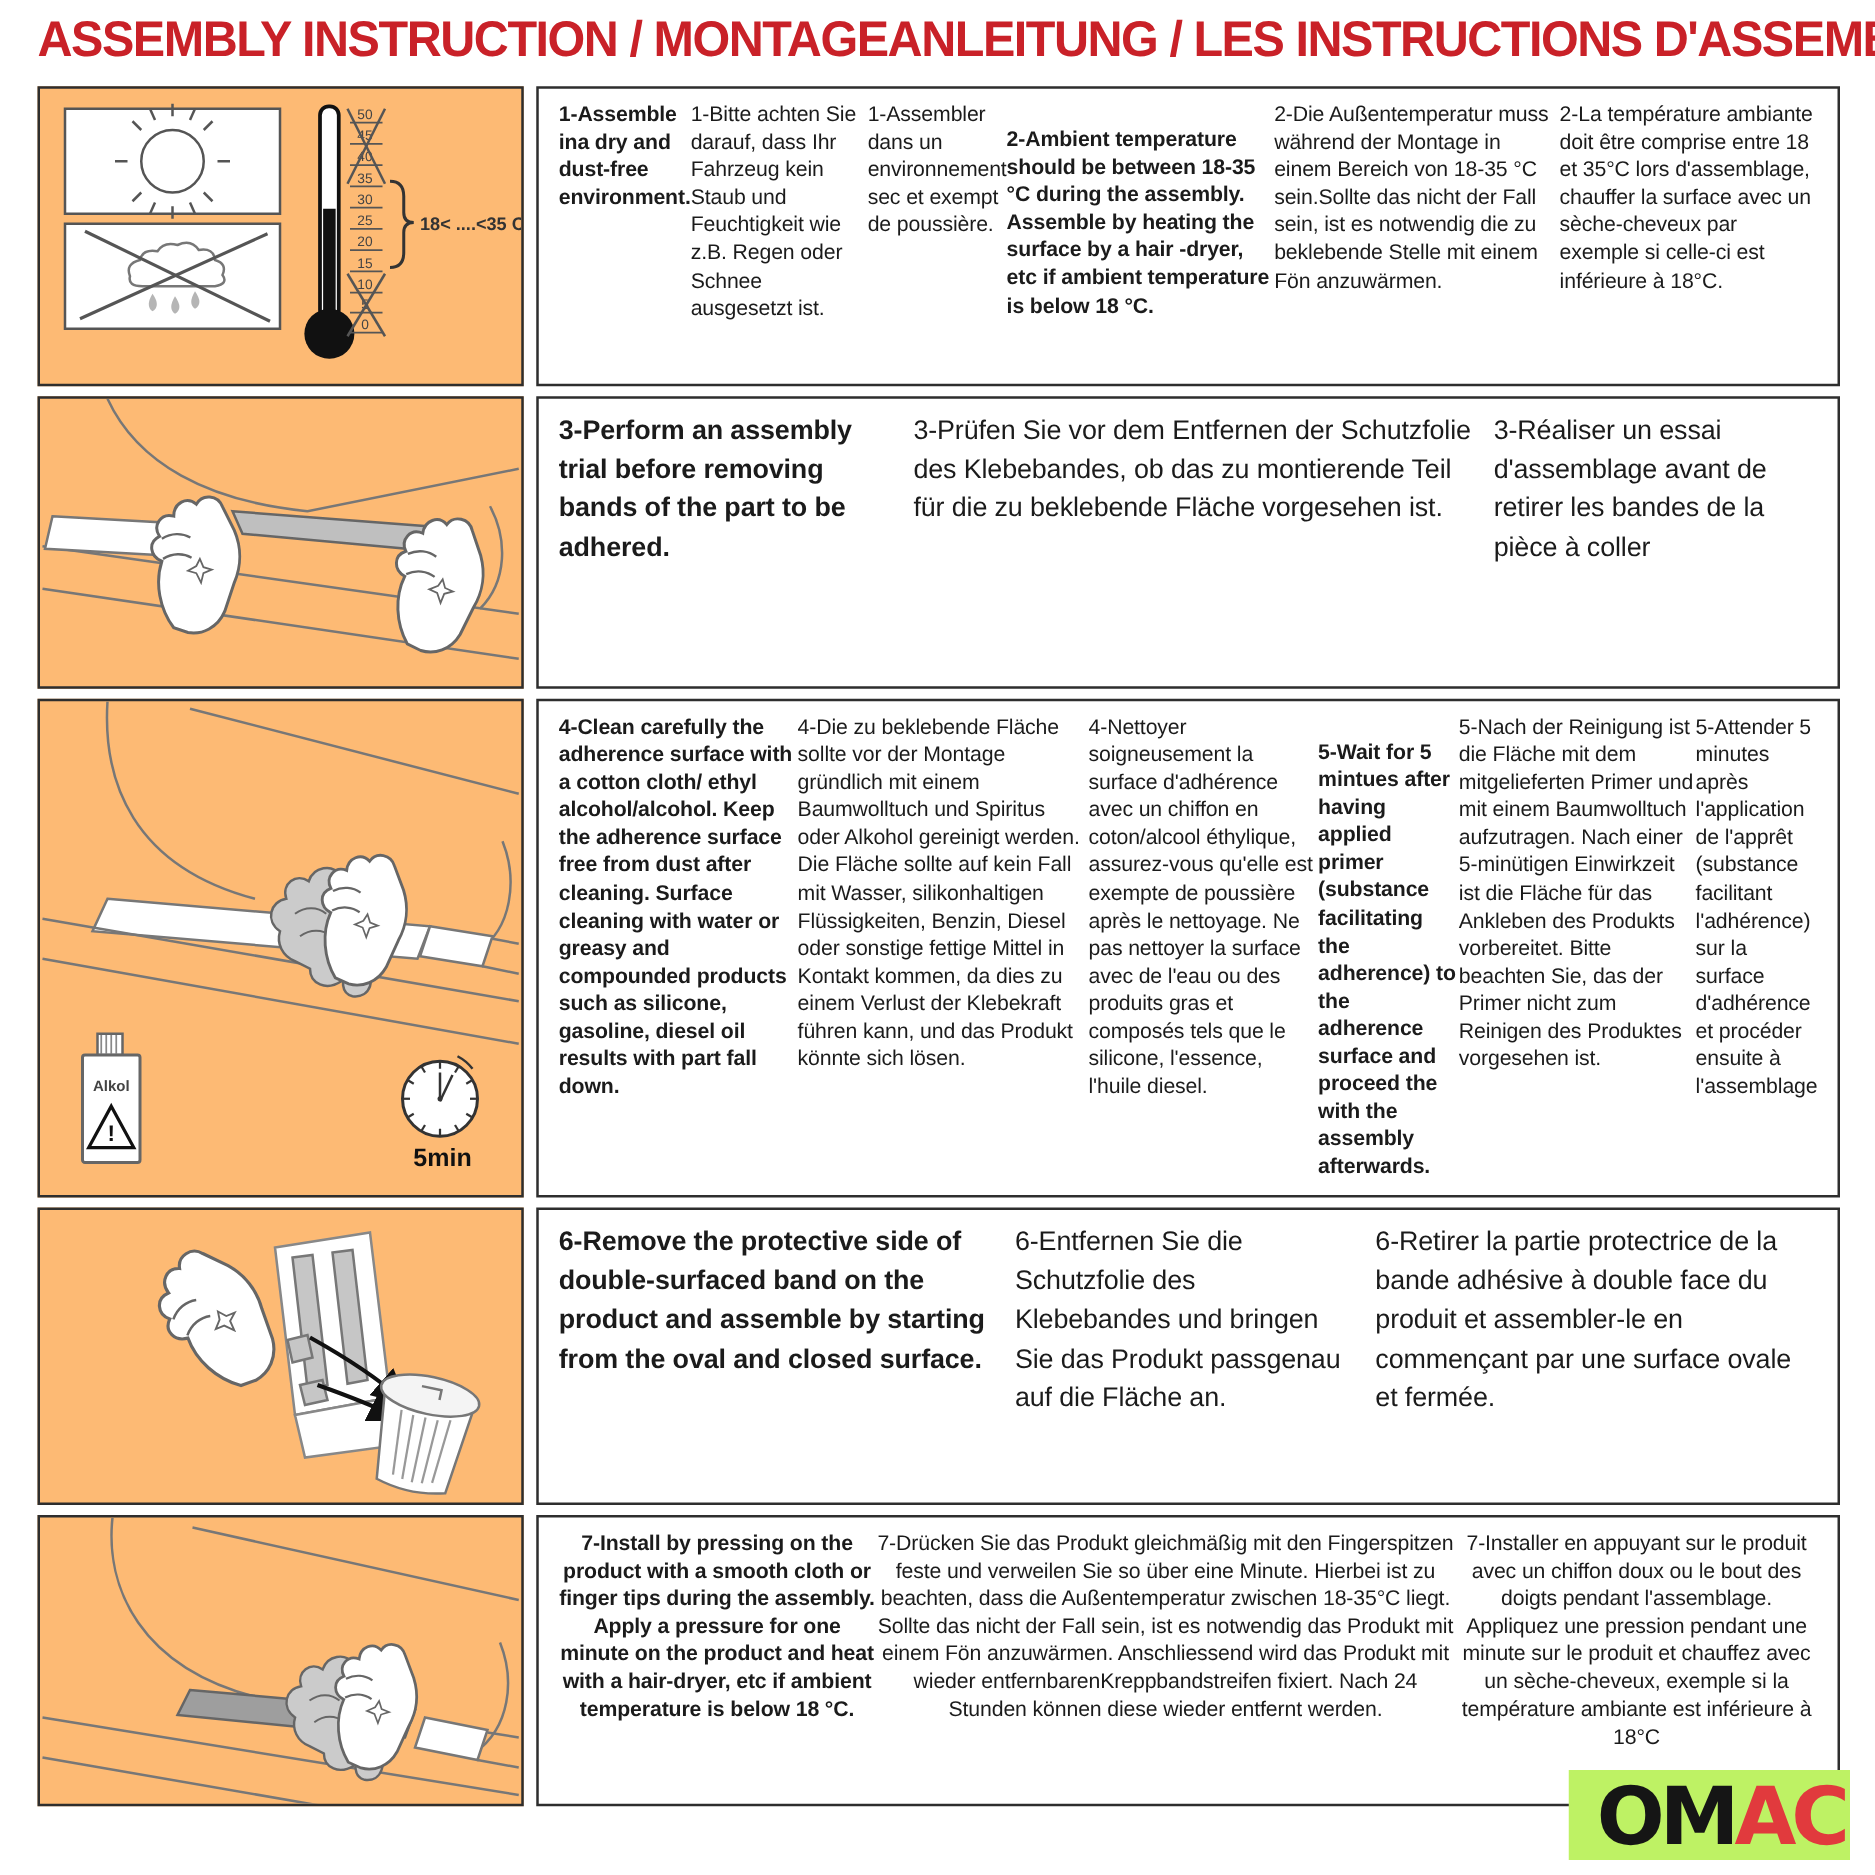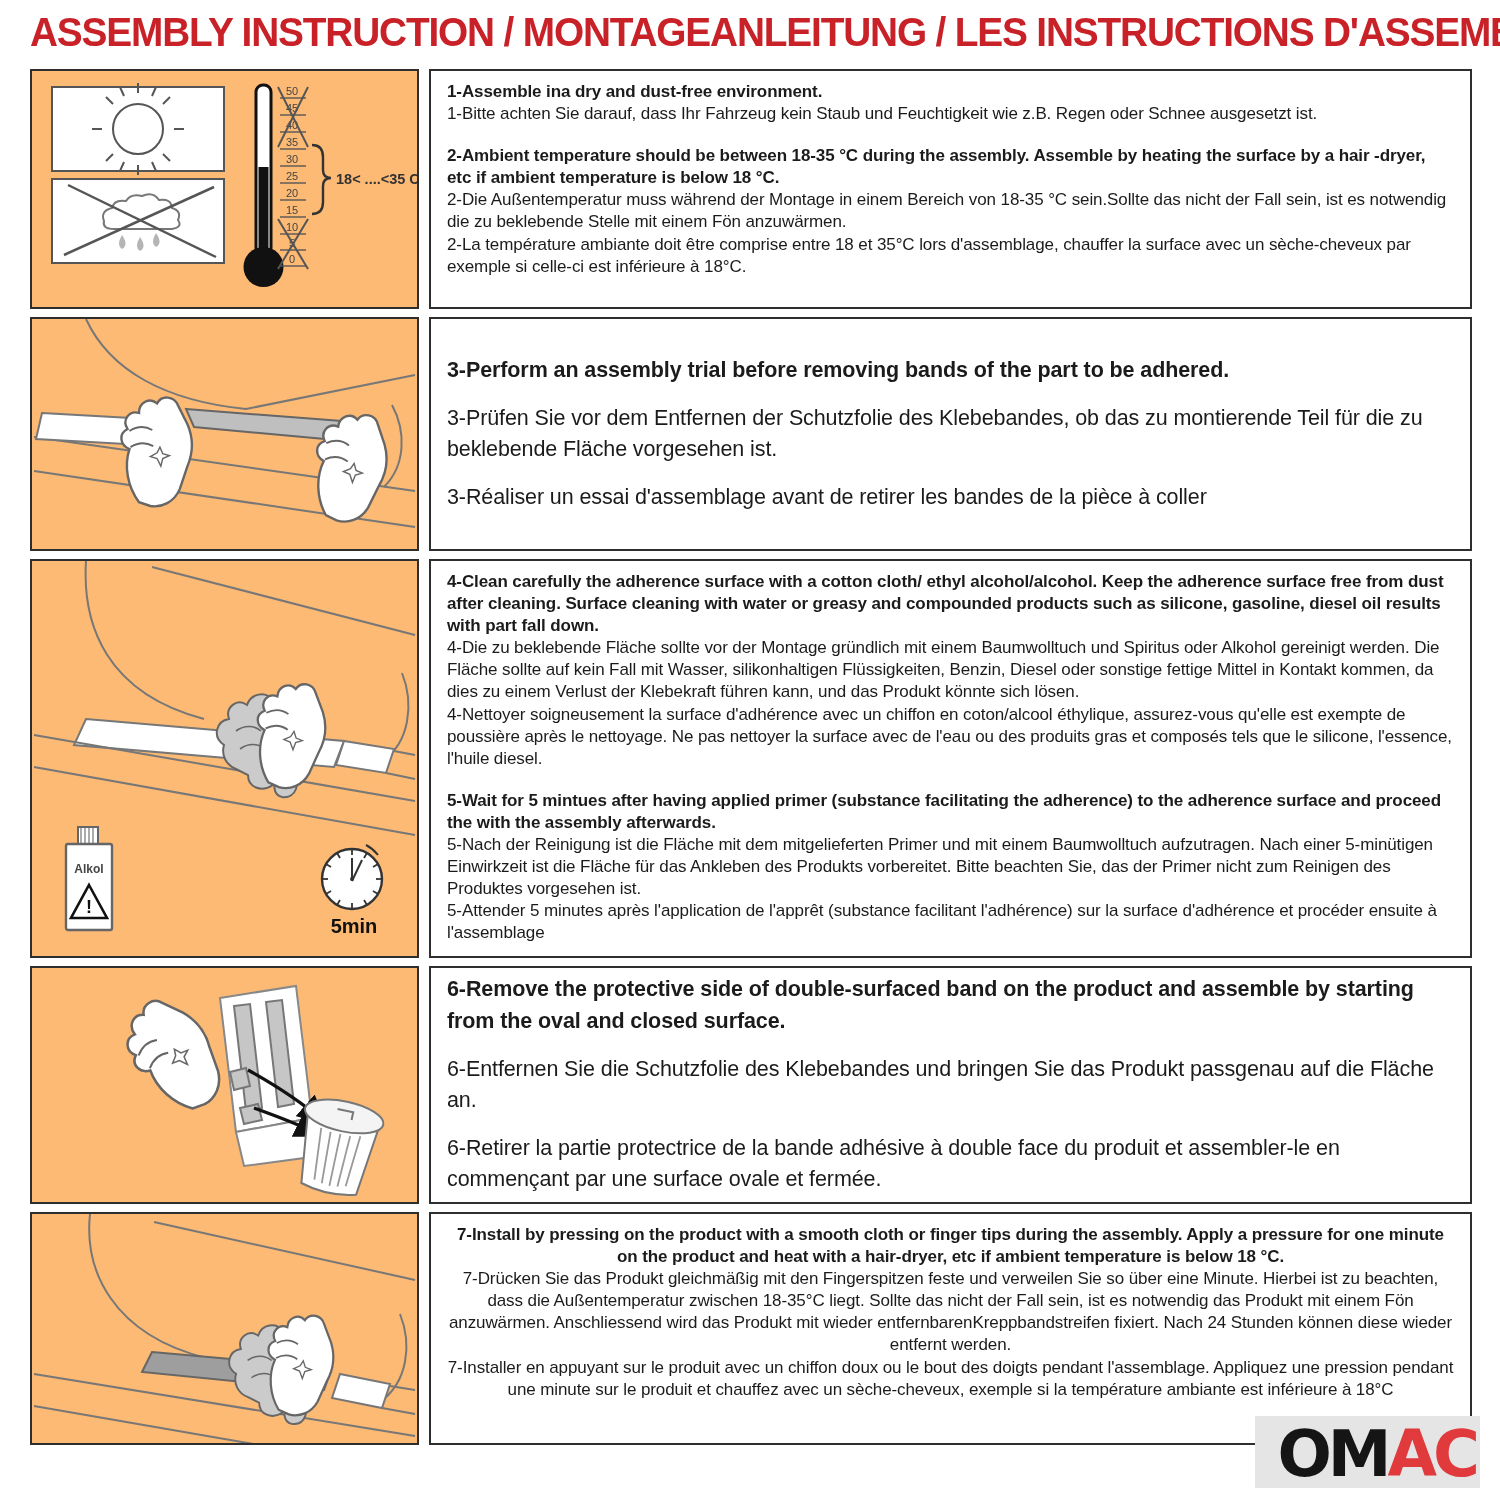--- a/index.html
+++ b/index.html
@@ -5,32 +5,32 @@
   html,body{margin:0;padding:0;background:#ffffff;}
   body{width:1500px;height:1500px;position:relative;overflow:hidden;
        font-family:"Liberation Sans",sans-serif;color:#1b1b1b;}
   .page{box-sizing:border-box;padding:6px 28px 0 30px;height:100%;position:relative;}
   .title{color:#c92128;font-weight:bold;font-size:40px;letter-spacing:-1.2px;
          white-space:nowrap;margin:4px 0 14px 0;transform:scaleX(.97);transform-origin:0 50%;}
   .row{display:flex;gap:10px;margin-bottom:8px;align-items:stretch;}
   .figure-box{flex:0 0 385px;width:385px;border:2px solid #2e2e2e;background:#fdba74;overflow:hidden;}
   .figure-box svg{display:block;width:100%;height:100%;}
   .text-box{flex:1;border:2px solid #2e2e2e;background:#fff;box-sizing:border-box;
-            padding:10px 16px;display:flex;flex-direction:column;justify-content:flex-start;overflow:hidden;}
+            padding:10px 16px;display:flex;flex-direction:row;justify-content:flex-start;overflow:hidden;}
   .text-box.center{justify-content:center;gap:17px;}
   .row-0{min-height:240px;max-height:240px;}
   .row-1{min-height:234px;max-height:234px;}
   .row-2{min-height:399px;max-height:399px;}
   .row-3{min-height:238px;max-height:238px;border-radius:24px;}
   .row-4{min-height:233px;max-height:233px;text-align:center;}
   .size-small p{font-size:17px;line-height:1.3;margin:0;letter-spacing:-0.1px;}
   .size-large p{font-size:21.5px;line-height:1.45;margin:0;letter-spacing:-0.1px;}
   p.bold{font-weight:bold;}
   p.spacer{margin-top:20px;}
-  .logo{position:absolute;right:20px;bottom:12px;background:#e5e5e5;
+  .logo{position:absolute;right:20px;bottom:12px;background:#bef264;
         padding:6px 4px 2px 22px;font-family:"DejaVu Sans",sans-serif;
         font-weight:bold;font-size:64px;line-height:1;letter-spacing:-4px;}
   .logo .black{color:#151515;}
   .logo .red{color:#e13a3d;}
   .fig-line{fill:none;stroke:#777;stroke-width:2;}
   .fig-line-dk{fill:none;stroke:#555;stroke-width:2;}
   text{font-family:"Liberation Sans",sans-serif;}
 </style>
 </head>
 <body>
@@ -133,20 +133,21 @@
           </g>
 
           <path d="M278,74 Q289,74 289,86 L289,99 Q289,107 297,107 Q289,107 289,115 L289,131 Q289,143 278,143" fill="none" stroke="#333" stroke-width="2.4"></path>
           <text x="302" y="113" font-size="14.5" font-weight="bold" fill="#333">18&lt; ....&lt;35 C</text>
         </g>
       </svg>
     </div>
     <div class="text-box size-small">
         <p class="bold">1-Assemble ina dry and dust-free environment.</p>
         <p>1-Bitte achten Sie darauf, dass Ihr Fahrzeug kein Staub und Feuchtigkeit wie z.B. Regen oder Schnee ausgesetzt ist.</p>
+        <p>1-Assembler dans un environnement sec et exempt de poussière.</p>
         <p class="bold spacer">2-Ambient temperature should be between 18-35 °C  during the assembly. Assemble by heating the surface by a hair -dryer, etc if ambient temperature is below 18 °C.</p>
         <p>2-Die Außentemperatur muss während der Montage in einem Bereich von 18-35 °C  sein.Sollte das nicht der Fall sein, ist es notwendig die zu beklebende Stelle mit einem Fön anzuwärmen.</p>
         <p>2-La température ambiante doit être comprise entre 18 et 35°C lors d'assemblage, chauffer la surface avec un sèche-cheveux par exemple si celle-ci est inférieure à 18°C.</p>
       </div>
   </section>
 
   <section class="row row-1">
     <div class="figure-box">
       <svg viewBox="0 0 381 230" preserveAspectRatio="xMidYMid meet">
         <path d="M52,0 C76,52 132,82 212,90 L381,56" class="fig-line"></path>

